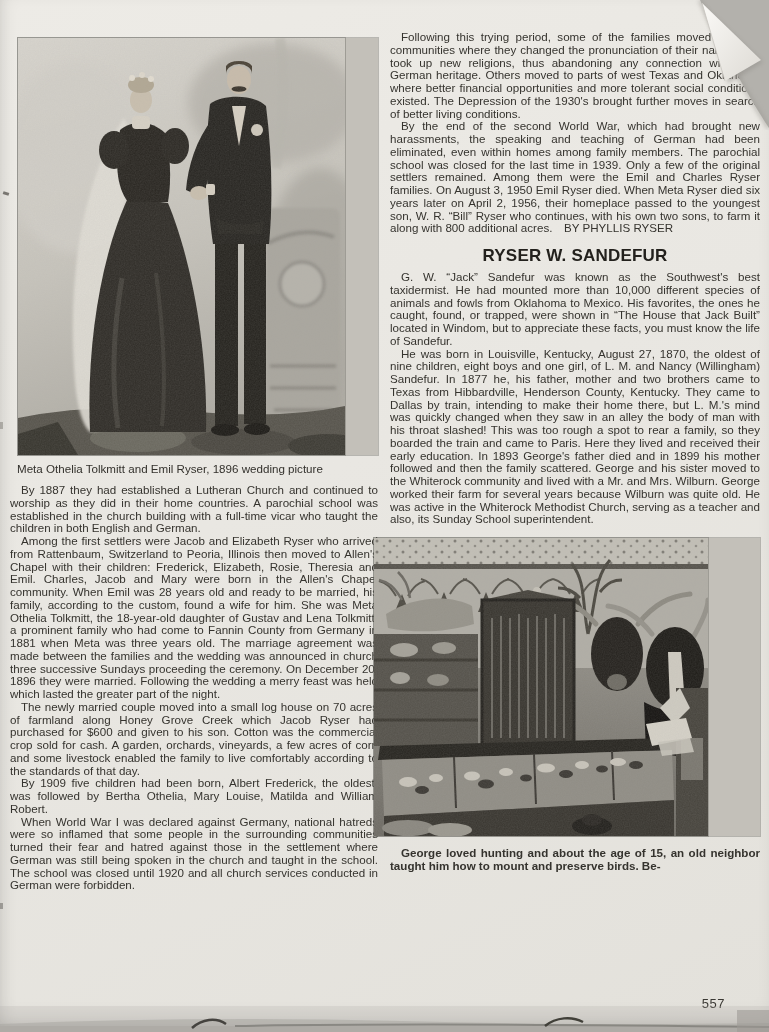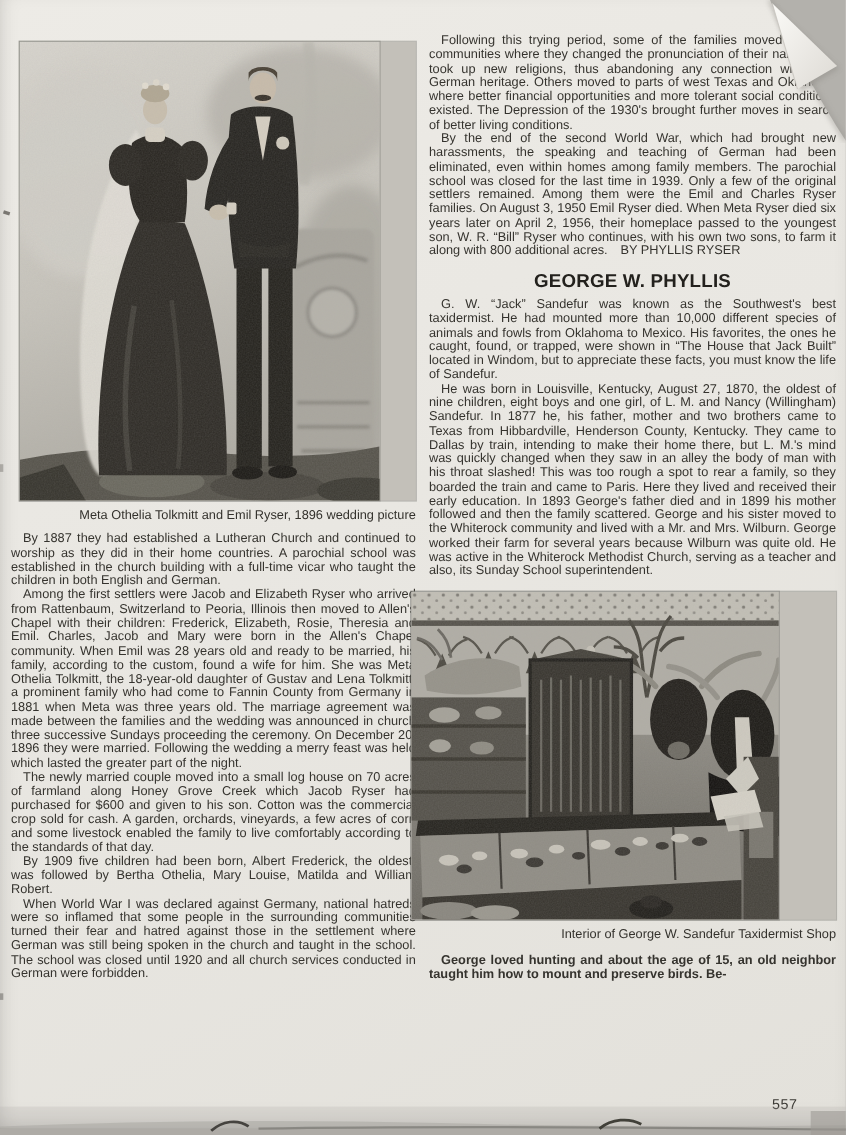--- a/index.html
+++ b/index.html
@@ -15,21 +15,21 @@
   }
   .col{position:absolute;color:#35332e;font-size:11.6px;line-height:12.75px;}
   .col-left{left:10px;top:30px;width:368px;}
   .col-right{left:390px;top:31px;width:370px;}
   .col p{margin:0;text-align:justify;}
   .col p.indent{text-indent:11px;}
   figure{margin:0;padding:0;}
   .photo{display:block;background:#c3c0b9;box-shadow:0 0 0 1px rgba(90,88,82,.35);}
   .photo-wedding{margin:8px 0 0 8px;}
   .photo-shop{margin:12px 0 0 -16px;}
-  .caption{font-size:11.6px;line-height:13px;color:#33312c;text-align:right;}
+  .caption{font-size:11.6px;line-height:13px;color:#33312c;text-align:left;}
   .caption-wedding{margin:7px 0 0 7px;}
   .caption-shop{margin:7px 0 0 -10px;}
   .paras-after-caption{margin-top:9px;}
   h2.article-heading{
     font-size:17px;line-height:18px;font-weight:bold;color:#23211d;
     text-align:center;margin:12px 0 6px 0;letter-spacing:.2px;
   }
   .bottom-paras{margin-top:11px;font-weight:bold;}
   .pageno{
     position:absolute;top:996px;right:44px;
@@ -130,21 +130,21 @@
         <p class="indent">By 1909 five children had been born, Albert Frederick, the oldest, was followed by Bertha Othelia, Mary Louise, Matilda and William Robert.</p>
         <p class="indent">When World War I was declared against Germany, national hatreds were so inflamed that some people in the surrounding communities turned their fear and hatred against those in the settlement where German was still being spoken in the church and taught in the school. The school was closed until 1920 and all church services conducted in German were forbidden.</p>
       </div>
   </div>
 
   <div class="col col-right">
     <div>
         <p class="indent">Following this trying period, some of the families moved to other communities where they changed the pronunciation of their names and took up new religions, thus abandoning any connection with their German heritage. Others moved to parts of west Texas and Oklahoma where better financial opportunities and more tolerant social conditions existed. The Depression of the 1930's brought further moves in search of better living conditions.</p>
         <p class="indent">By the end of the second World War, which had brought new harassments, the speaking and teaching of German had been eliminated, even within homes among family members. The parochial school was closed for the last time in 1939. Only a few of the original settlers remained. Among them were the Emil and Charles Ryser families. On August 3, 1950 Emil Ryser died. When Meta Ryser died six years later on April 2, 1956, their homeplace passed to the youngest son, W. R. “Bill” Ryser who continues, with his own two sons, to farm it along with 800 additional acres. BY PHYLLIS RYSER</p>
       </div>
-    <h2 class="article-heading">GEORGE W. PHYLLIS</h2>
+    <h2 class="article-heading">RYSER W. SANDEFUR</h2>
     <div>
         <p class="indent">G. W. “Jack” Sandefur was known as the Southwest's best taxidermist. He had mounted more than 10,000 different species of animals and fowls from Oklahoma to Mexico. His favorites, the ones he caught, found, or trapped, were shown in “The House that Jack Built” located in Windom, but to appreciate these facts, you must know the life of Sandefur.</p>
         <p class="indent">He was born in Louisville, Kentucky, August 27, 1870, the oldest of nine children, eight boys and one girl, of L. M. and Nancy (Willingham) Sandefur. In 1877 he, his father, mother and two brothers came to Texas from Hibbardville, Henderson County, Kentucky. They came to Dallas by train, intending to make their home there, but L. M.'s mind was quickly changed when they saw in an alley the body of man with his throat slashed! This was too rough a spot to rear a family, so they boarded the train and came to Paris. Here they lived and received their early education. In 1893 George's father died and in 1899 his mother followed and then the family scattered. George and his sister moved to the Whiterock community and lived with a Mr. and Mrs. Wilburn. George worked their farm for several years because Wilburn was quite old. He was active in the Whiterock Methodist Church, serving as a teacher and also, its Sunday School superintendent.</p>
       </div>
 
     <figure class="photo photo-shop">
       <svg class="photo" width="334" height="298" viewBox="0 0 334 298" aria-hidden="true">
         <defs>
           <linearGradient id="sbg" x1="0" y1="0" x2="0" y2="1">
             <stop offset="0" stop-color="#a7a49c"></stop>
@@ -242,21 +242,20 @@
         <ellipse cx="218" cy="282" rx="10" ry="6" fill="#2b2824"></ellipse>
 
         <rect x="302" y="150" width="32" height="148" fill="#46433c"></rect>
         <rect x="307" y="200" width="22" height="42" fill="#7a776f"></rect>
         <path d="M286 170 L306 150 L316 170 L300 186 Z" fill="#cfccc2"></path>
         <path d="M272 186 L312 180 L318 200 L278 208 Z" fill="#d6d2c8"></path>
         <path d="M284 204 L316 200 L320 214 L288 218 Z" fill="#c9c5bb" opacity=".9"></path>
         <rect width="334" height="298" filter="url(#grainB)" opacity=".35"></rect>
       </svg>
     </figure>
-    <div class="caption caption-shop">Interior of George W. Sandefur Taxidermist Shop</div>
     <div class="bottom-paras">
         <p class="indent">George loved hunting and about the age of 15, an old neighbor taught him how to mount and preserve birds. Be-</p>
       </div>
   </div>
 
   <div class="pageno">557</div>
 
   <div class="edge-mark m1"></div>
   <div class="edge-mark m2"></div>
   <div class="edge-mark m3"></div>

